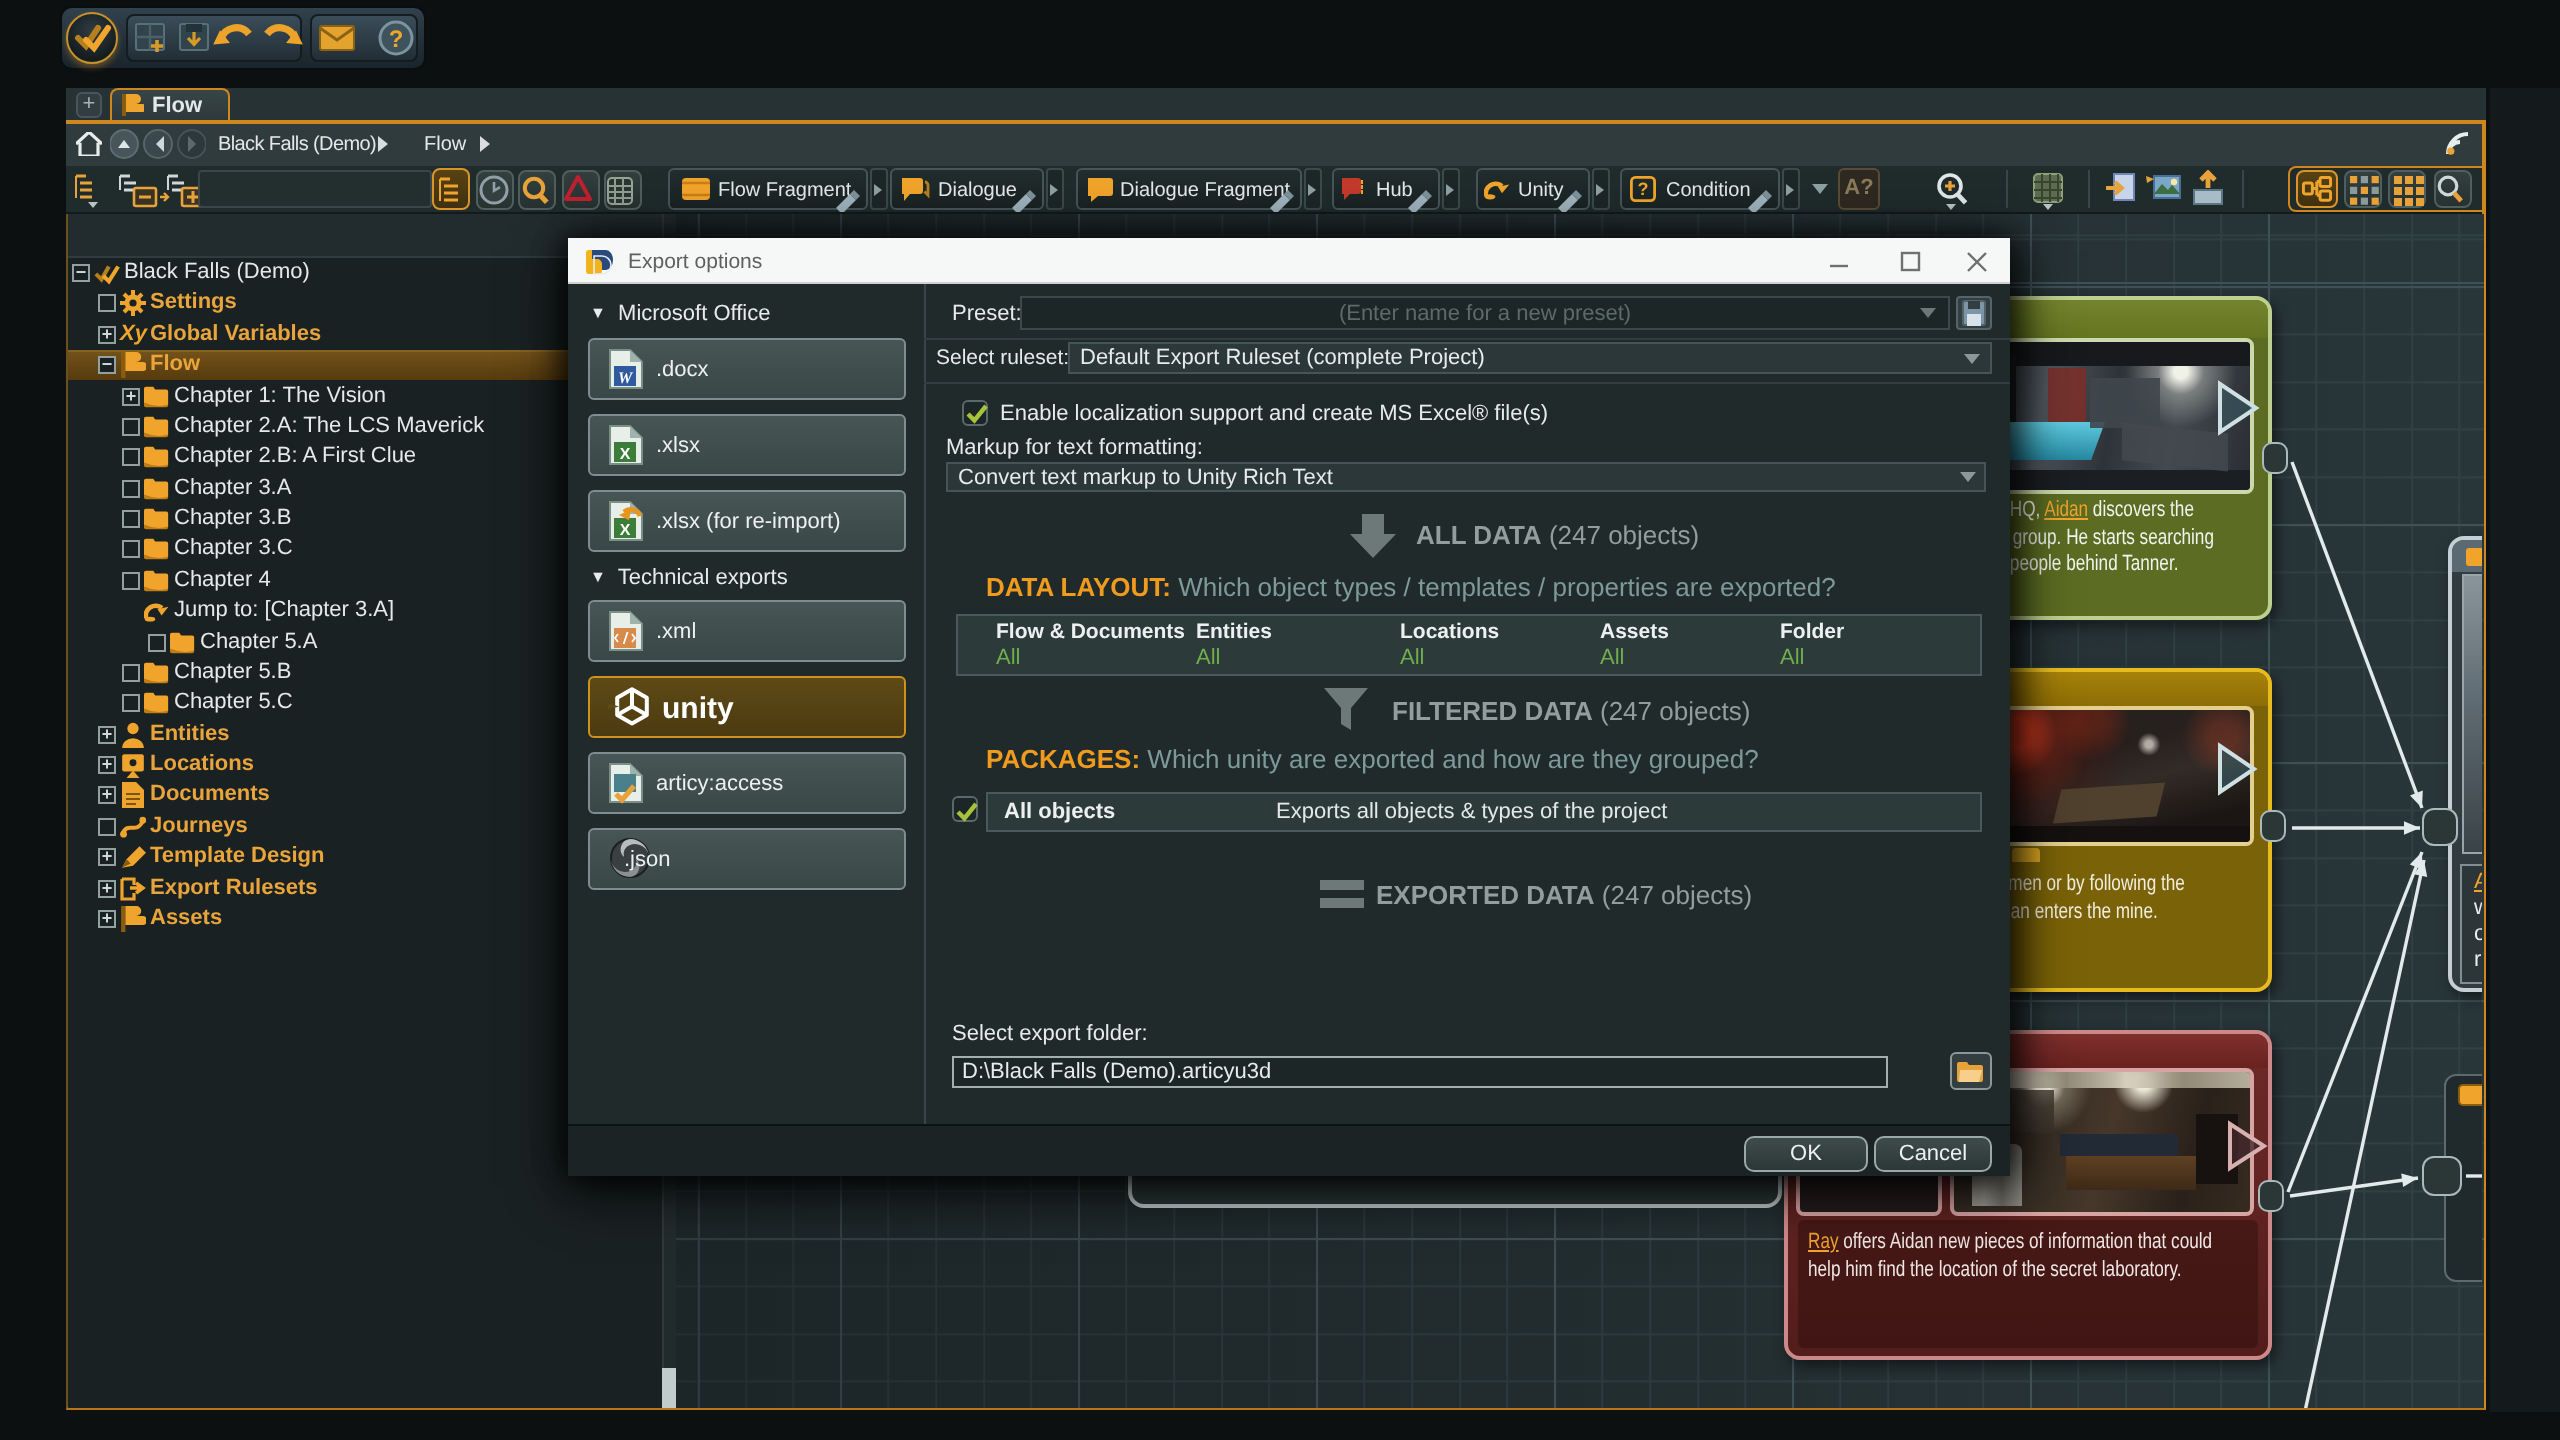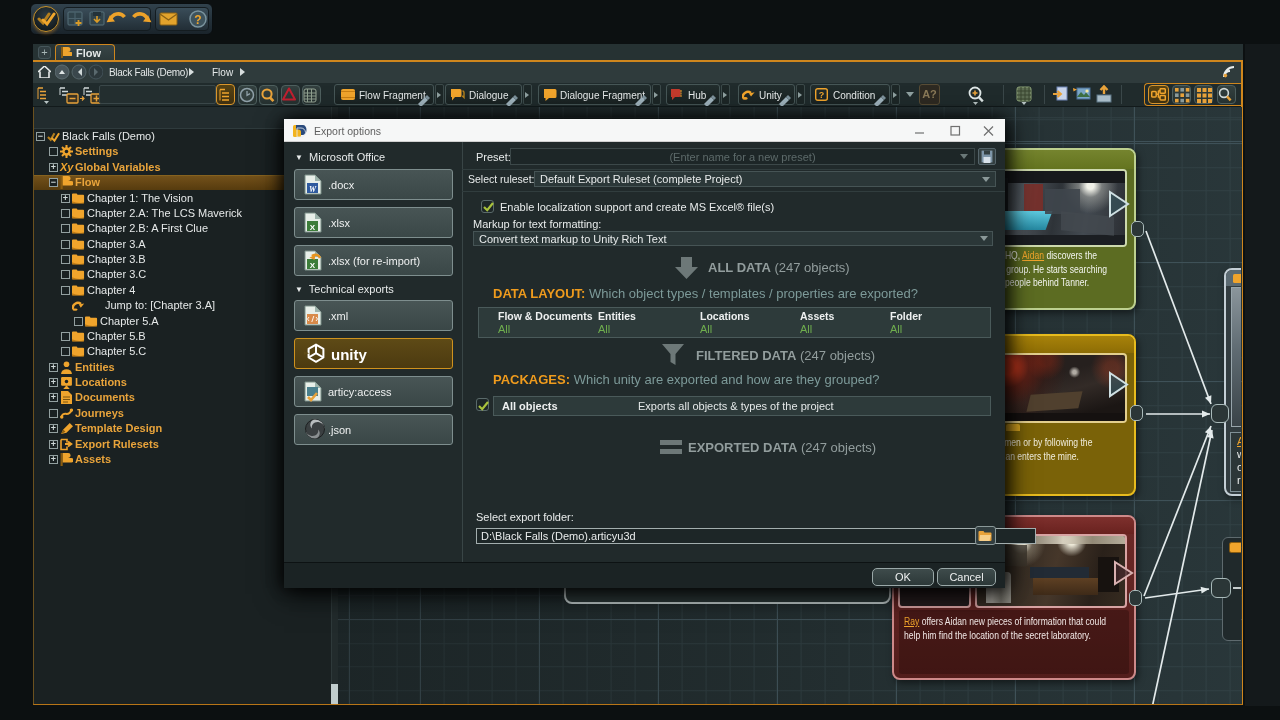--- a/index.html
+++ b/index.html
@@ -378,21 +378,21 @@
           <path d="M0 9 q7 3 13 1 v0.5 a1 1 0 0 1 -1 1 h-11 a1 1 0 0 1 -1-1z" fill="#c07c15"></path>
         </svg>
         <span style="position:absolute;left:53px;color:#e6e9e9;">Chapter 4</span>
       </div>
     <div class="trow" style="left:0;top:169px;width:297px;">
         <svg class="tico" style="left:38px" width="13" height="11" viewBox="0 0 13 11">
           <path d="M1 9 a5 5 0 0 1 8-5" stroke="#efa42d" stroke-width="2.4" fill="none"></path>
           <path d="M6.8 4.6 l5.4-1.2 -3.4 4.4z" fill="#efa42d"></path>
           <ellipse cx="3" cy="9.6" rx="2.6" ry="1.2" fill="#efa42d"></ellipse>
         </svg>
-        <span style="position:absolute;left:71px;color:#e6e9e9;text-align:right;">Jump to: [Chapter 3.A]</span>
+        <span style="position:absolute;left:53px;color:#e6e9e9;text-align:right;">Jump to: [Chapter 3.A]</span>
       </div>
     <div class="trow" style="left:13px;top:185px;width:297px;">
         <span class="tbox" style="left:27px;"></span>
         <svg class="tico" style="left:38px" width="14" height="12" viewBox="0 0 14 12">
           <path d="M0 1.5 a1 1 0 0 1 1-1 h4 l1 1.5 h6 a1 1 0 0 1 1 1 v7 a1 1 0 0 1 -1 1 h-11 a1 1 0 0 1 -1-1 z" fill="#f0a42c"></path>
           <path d="M0 9 q7 3 13 1 v0.5 a1 1 0 0 1 -1 1 h-11 a1 1 0 0 1 -1-1z" fill="#c07c15"></path>
         </svg>
         <span style="position:absolute;left:53px;color:#e6e9e9;">Chapter 5.A</span>
       </div>
     <div class="trow" style="left:0;top:200px;width:297px;">
@@ -636,21 +636,21 @@
         <rect x="3" y="6" width="11" height="9" fill="#4a7f8c"></rect>
         <path d="M4 16 l3 3 6-7" stroke="#e8a23a" stroke-width="2.6" fill="none"></path>
       </svg>
       <div style="position:absolute;left:44px;top:267px;color:#eef0f0;white-space:nowrap;">articy:access</div>
   <div style="position:absolute;left:10px;top:295px;width:159px;height:31px;background:linear-gradient(180deg,#485555,#3a4747);border:1px solid #7e8e8e;border-radius:3px;"></div>
       <svg style="position:absolute;left:20px;top:299px" width="22" height="22" viewBox="0 0 22 22">
   <circle cx="11" cy="11" r="9.5" fill="#3a3f41" stroke="#1c1f20"></circle>
   <path d="M11 1.5 a9.5 9.5 0 0 1 9.5 9.5 a7 7 0 0 0 -9.5-6.5 a4.8 4.8 0 0 0 -3 6 a5.2 5.2 0 0 1 3-9z" fill="#b8bcbe"></path>
   <path d="M11 20.5 a9.5 9.5 0 0 1 -9.5-9.5 a7 7 0 0 0 9.5 6.5 a4.8 4.8 0 0 0 3-6 a5.2 5.2 0 0 1 -3 9z" fill="#8a8f91"></path>
       </svg>
-      <div style="position:absolute;left:44px;top:305px;color:#eef0f0;white-space:nowrap;">.json</div>
+      <div style="position:absolute;left:28px;top:305px;color:#eef0f0;white-space:nowrap;">.json</div>
   <div style="position:absolute;left:192px;top:32px;color:#e8ebeb;">Preset:</div>
   <div style="position:absolute;left:226px;top:29px;width:465px;height:17px;background:#1d2627;border:1px solid #3c4849;color:#5d6a6a;text-align:center;line-height:16px;">(Enter name for a new preset)</div>
 <div style="position:absolute;left:676px;top:35px;width:0;height:0;border-left:4px solid transparent;border-right:4px solid transparent;border-top:5px solid #6a7878;"></div>
 <div style="position:absolute;left:694px;top:29px;width:18px;height:17px;background:#323e40;border:1px solid #55646a;border-radius:2px;"></div>
 <svg style="position:absolute;left:697px;top:31px" width="12" height="13" viewBox="0 0 12 13">
         <rect x="0.5" y="0.5" width="11" height="12" rx="1" fill="#7d95a8" stroke="#55646a"></rect>
         <rect x="3" y="0.5" width="6" height="4" fill="#323e40"></rect>
         <rect x="2.5" y="7" width="7" height="6" fill="#d8e2ea"></rect>
       </svg>
   <div style="position:absolute;left:178px;top:50px;width:543px;height:1px;background:#313d3e;"></div>
@@ -693,21 +693,21 @@
       </svg>
 <div style="position:absolute;left:209px;top:277px;width:498px;height:20px;background:#2d3a3a;border:1px solid #4a5a5a;"></div>
 <div style="position:absolute;left:218px;top:281px;color:#eef0f0;font-weight:bold;">All objects</div>
 <div style="position:absolute;left:354px;top:281px;color:#e4e8e8;">Exports all objects &amp; types of the project</div>
   <svg style="position:absolute;left:376px;top:320px" width="22" height="16" viewBox="0 0 22 16">
   <rect x="0" y="1" width="22" height="5" fill="#6d7878"></rect>
         <rect x="0" y="10" width="22" height="5" fill="#6d7878"></rect>
       </svg>
 <div style="position:absolute;left:404px;top:321px;font-size:13px;color:#929d9d;white-space:nowrap;"><b>EXPORTED DATA</b> (247 objects)</div>
   <div style="position:absolute;left:192px;top:392px;color:#e8ebeb;">Select export folder:</div>
-  <div style="position:absolute;left:192px;top:409px;width:560px;height:16px;background:#1d2627;border:1px solid #a3aeae;color:#e8ebeb;line-height:15px;"><span style="margin-left:4px;">D:\Black Falls (Demo).articyu3d</span></div>
+  <div style="position:absolute;left:192px;top:409px;width:468px;height:16px;background:#1d2627;border:1px solid #a3aeae;color:#e8ebeb;line-height:15px;"><span style="margin-left:4px;">D:\Black Falls (Demo).articyu3d</span></div>
 <div style="position:absolute;left:691px;top:407px;width:21px;height:19px;background:#323e40;border:1px solid #8a9898;border-radius:3px;"></div>
 <svg style="position:absolute;left:694px;top:411px" width="15" height="12" viewBox="0 0 15 12">
         <path d="M0.5 2 a1 1 0 0 1 1-1 h4 l1 1.5 h6 a1 1 0 0 1 1 1 v6.5 a1 1 0 0 1 -1 1 h-11 a1 1 0 0 1 -1-1z" fill="#e8a23a"></path>
         <path d="M2 5 h11 l-1.5 6 h-10z" fill="#f7cf8a"></path>
       </svg>
   <div style="position:absolute;left:0;top:443px;width:721px;height:26px;background:#1b2324;border-top:1px solid #0d1213;"></div>
 <div style="position:absolute;left:588px;top:449px;width:62px;height:18px;background:linear-gradient(180deg,#3e4b4b,#2c3838);border:1.5px solid #9aa8a8;border-radius:5px;color:#eef0f0;text-align:center;line-height:16px;">OK</div>
 <div style="position:absolute;left:653px;top:449px;width:59px;height:18px;background:linear-gradient(180deg,#3e4b4b,#2c3838);border:1.5px solid #9aa8a8;border-radius:5px;color:#eef0f0;text-align:center;line-height:16px;">Cancel</div>
   </div>
 </div>

